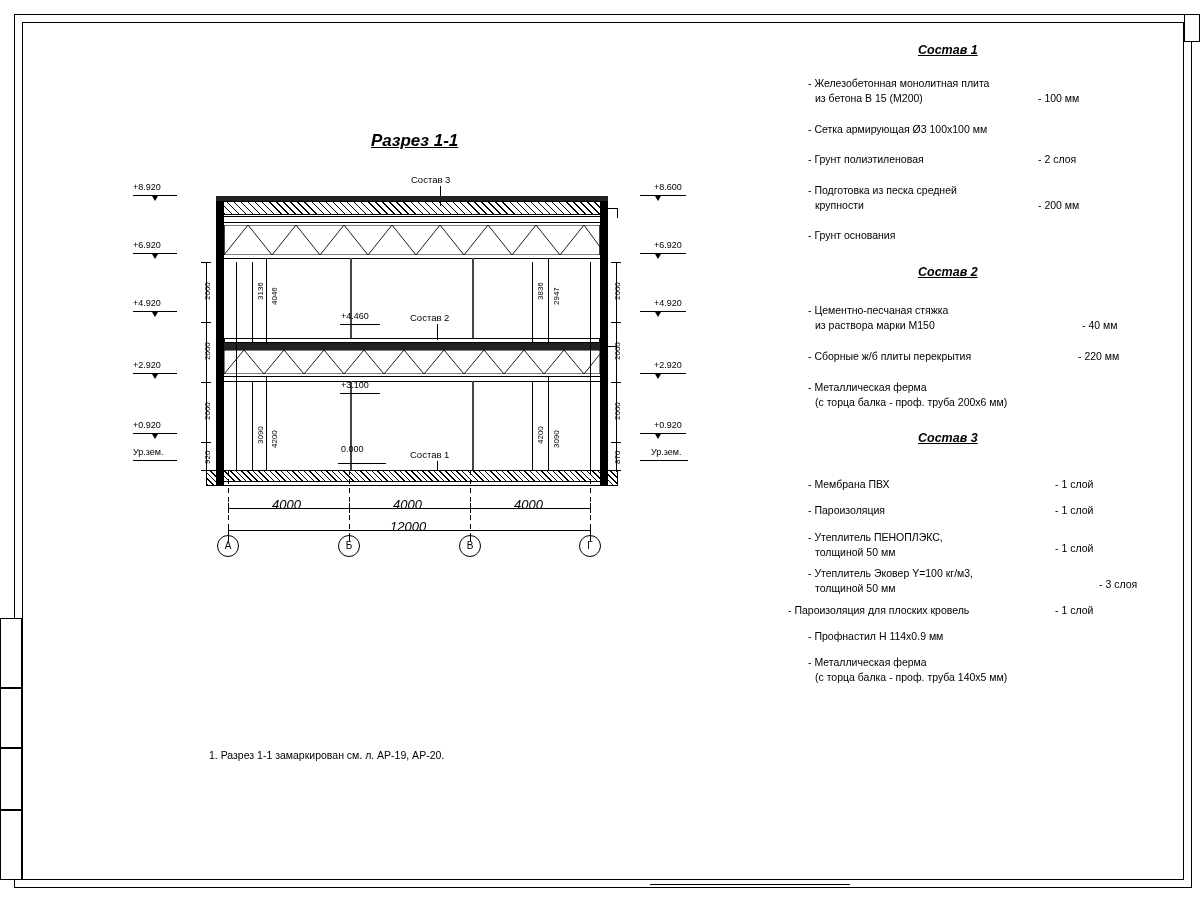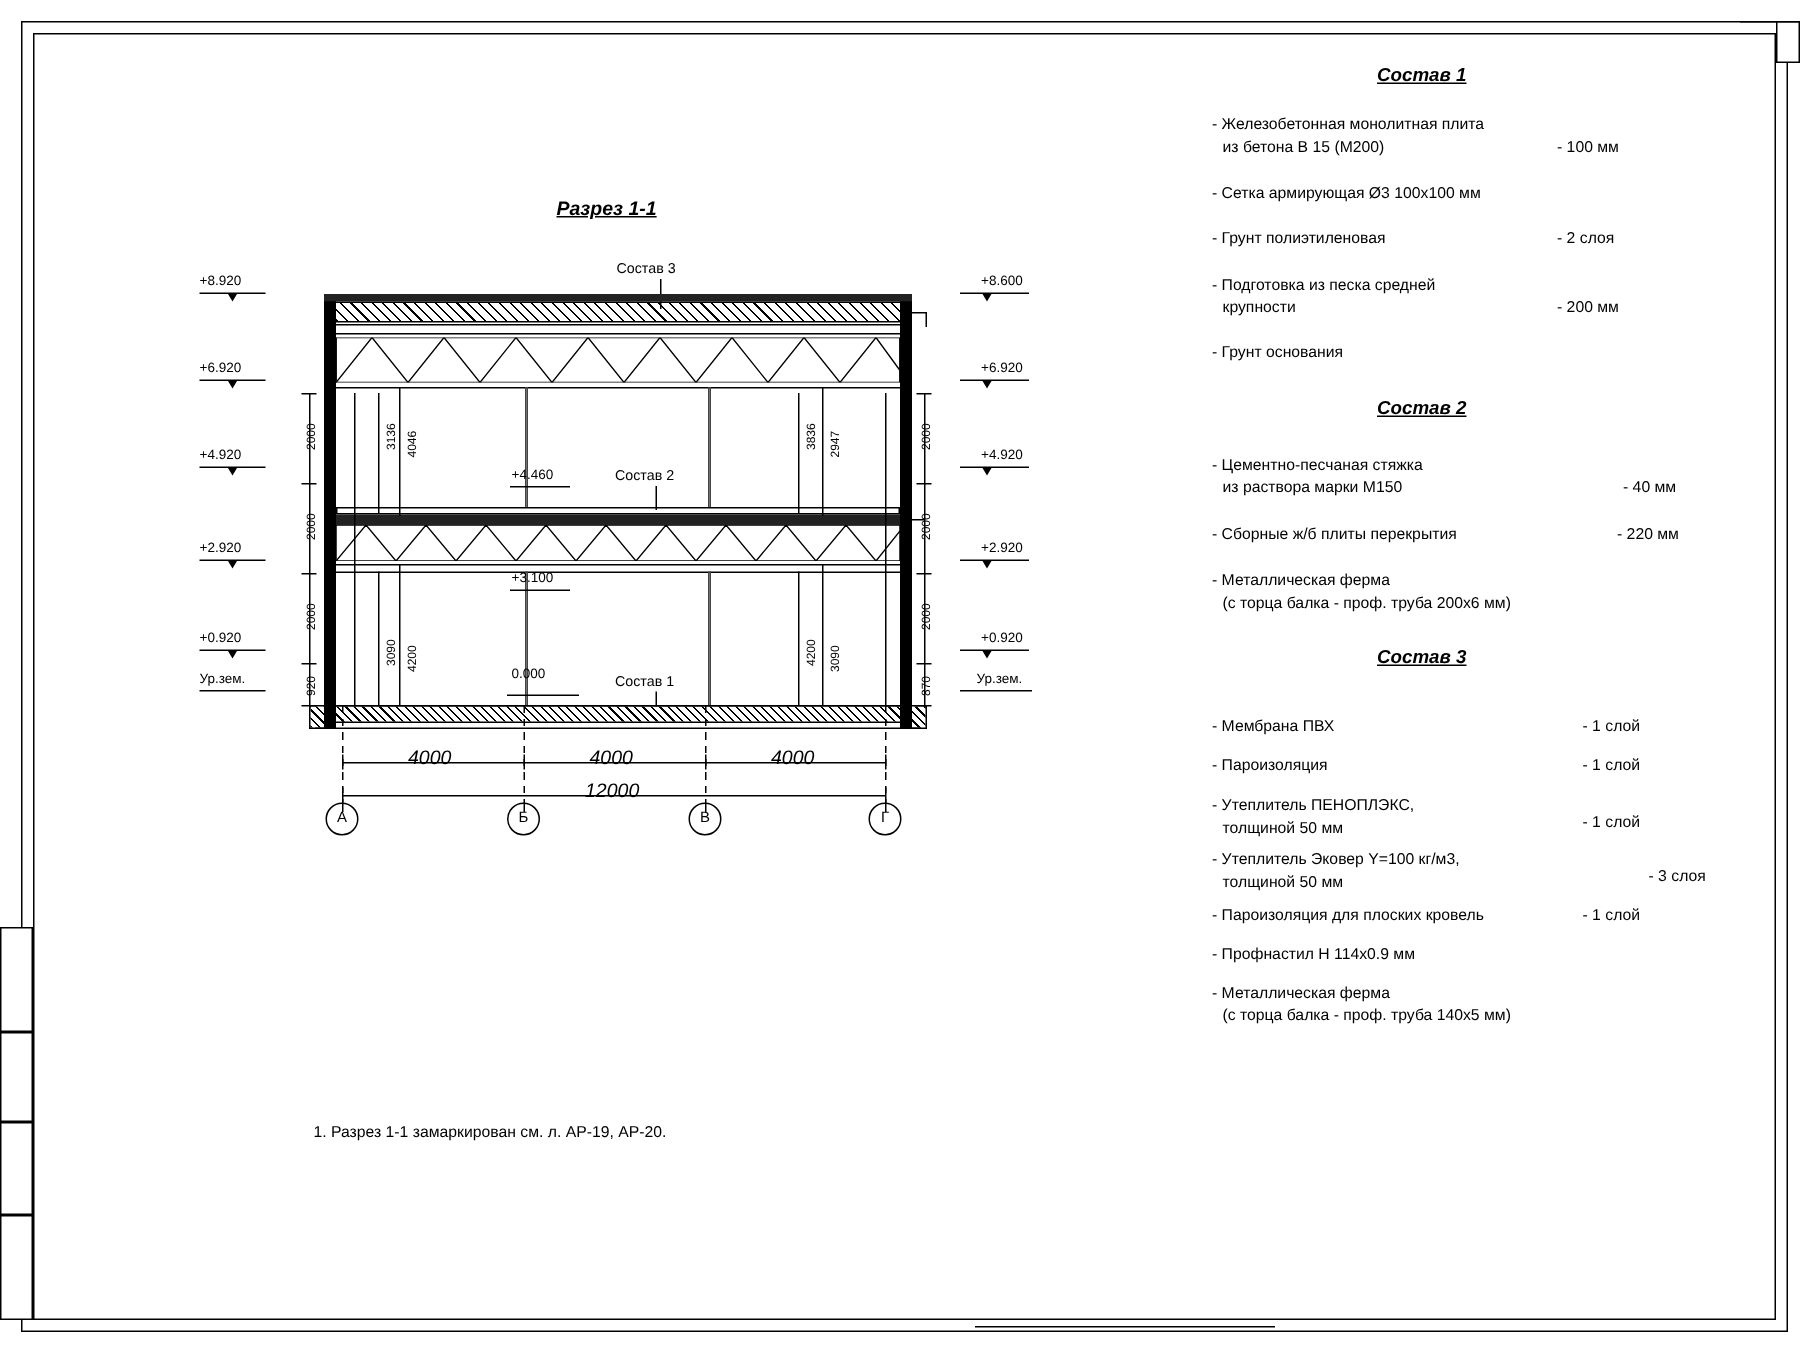--- a/index.html
+++ b/index.html
@@ -47,21 +47,21 @@
     width: 1px;
   }
   .hline {
     position: absolute;
     background: #000;
     height: 1px;
   }
   
   .title {
     position: absolute;
-    font-size: 13px;
+    font-size: 17px;
     font-style: italic;
     font-weight: bold;
     text-decoration: underline;
     white-space: nowrap;
   }
   .sec-title {
     position: absolute;
     font-size: 12.5px;
     font-style: italic;
     font-weight: bold;
@@ -415,21 +415,21 @@
   <div class="spec-val" style="left:1055px; top:504px;">- 1 слой</div>
 
   <div class="spec-row" style="left:808px; top:531px;">- Утеплитель ПЕНОПЛЭКС,</div>
   <div class="spec-row" style="left:815px; top:546px;">толщиной 50 мм</div>
   <div class="spec-val" style="left:1055px; top:542px;">- 1 слой</div>
 
   <div class="spec-row" style="left:808px; top:567px;">- Утеплитель Эковер Y=100 кг/м3,</div>
   <div class="spec-row" style="left:815px; top:582px;">толщиной 50 мм</div>
   <div class="spec-val" style="left:1055px; top:578px;margin-left:44px;">- 3 слоя</div>
 
-  <div class="spec-row" style="left:808px; top:604px;">- Пароизоляция для плоских кровель</div>
+  <div class="spec-row" style="left:788px; top:604px;">- Пароизоляция для плоских кровель</div>
   <div class="spec-val" style="left:1055px; top:604px;">- 1 слой</div>
 
   <div class="spec-row" style="left:808px; top:630px;">- Профнастил Н 114х0.9 мм</div>
 
   <div class="spec-row" style="left:808px; top:656px;">- Металлическая ферма</div>
   <div class="spec-row" style="left:815px; top:671px;">(с торца балка - проф. труба 140х5 мм)</div>
 
   <div class="note" style="left:209px; top:749px;">1. Разрез 1-1 замаркирован см. л. АР-19, АР-20.</div>
 
 </div>

